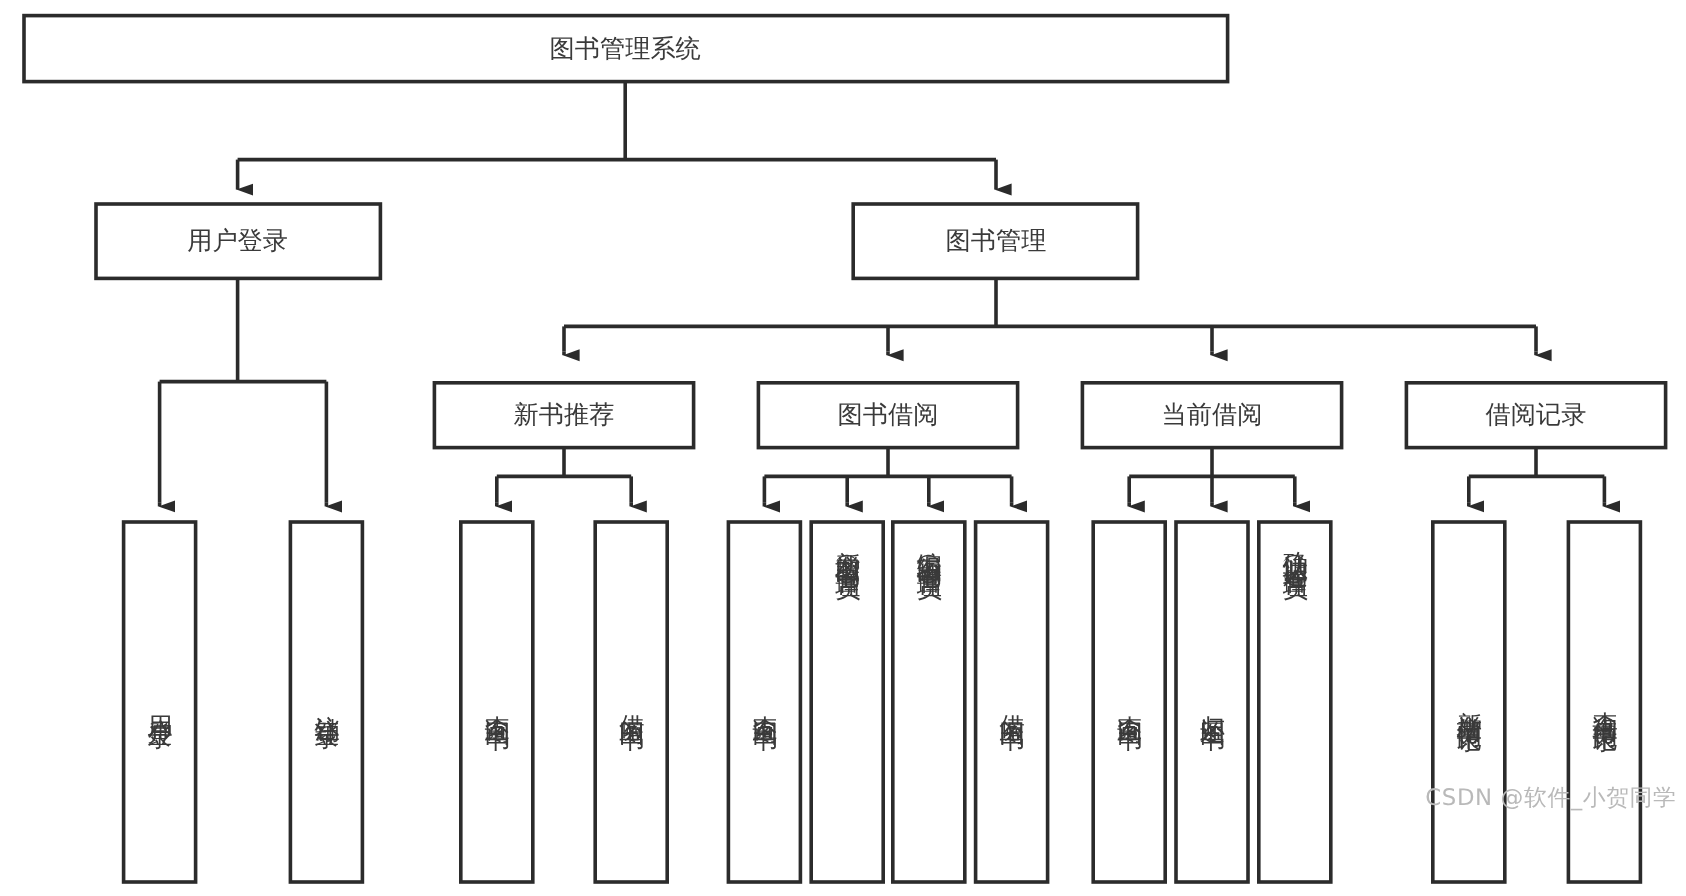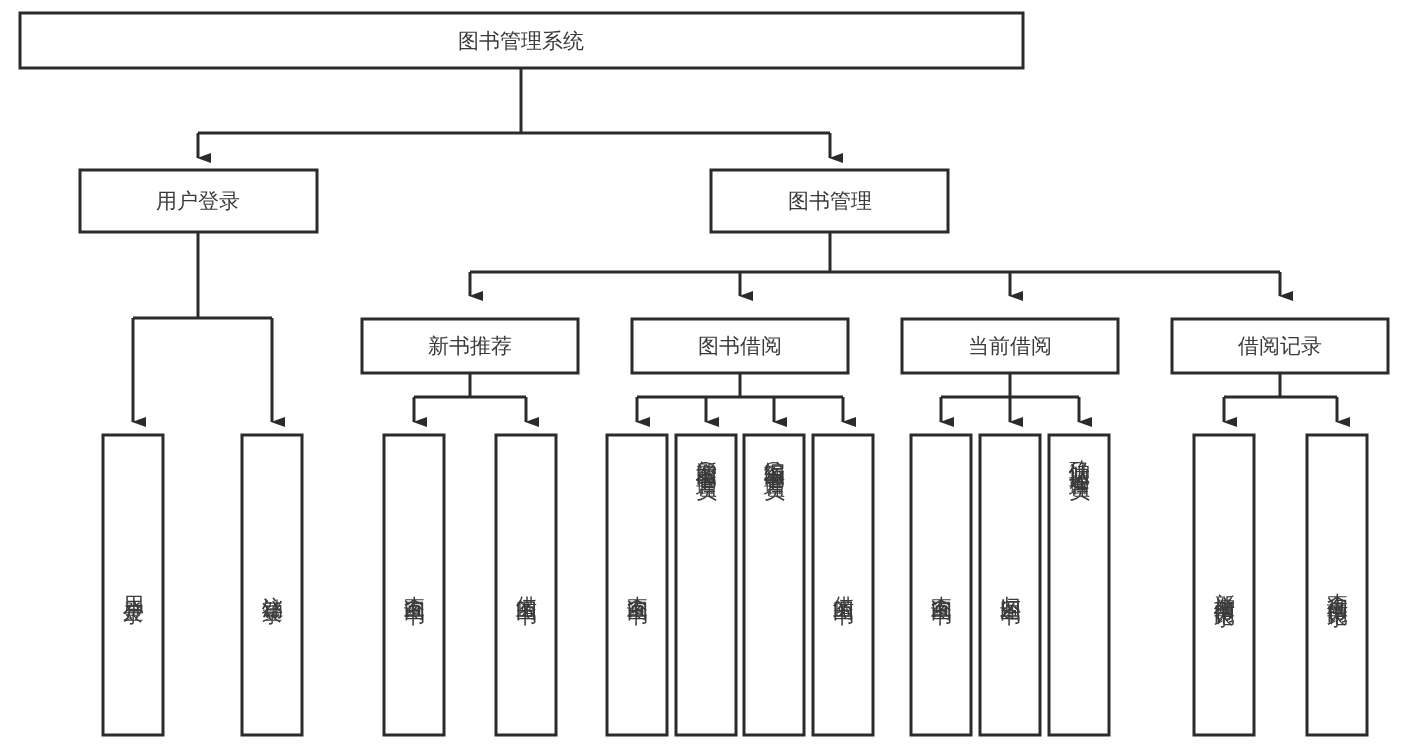--- a/index.html
+++ b/index.html
@@ -204,14 +204,15 @@
   <div class="leaf-label top-aligned" style="left:744px; top:443px; width:60px; height:292px;">编辑图书（管理员）</div>
   <div class="leaf-label" style="left:813px; top:435px; width:60px; height:300px;">借阅图书</div>
 
   <div class="leaf-label" style="left:911px; top:435px; width:60px; height:300px;">查询图书</div>
   <div class="leaf-label" style="left:980px; top:435px; width:60px; height:300px;">归还图书</div>
   <div class="leaf-label top-aligned" style="left:1049px; top:443px; width:60px; height:292px;">确认归还（管理员）</div>
 
   <div class="leaf-label" style="left:1194px; top:435px; width:60px; height:300px;">新增借阅记录</div>
   <div class="leaf-label" style="left:1307px; top:435px; width:60px; height:300px;">查询借阅记录</div>
 
+  <div class="watermark">CSDN @软件_小贺同学</div>
 
 </div>
 
 </body></html>

